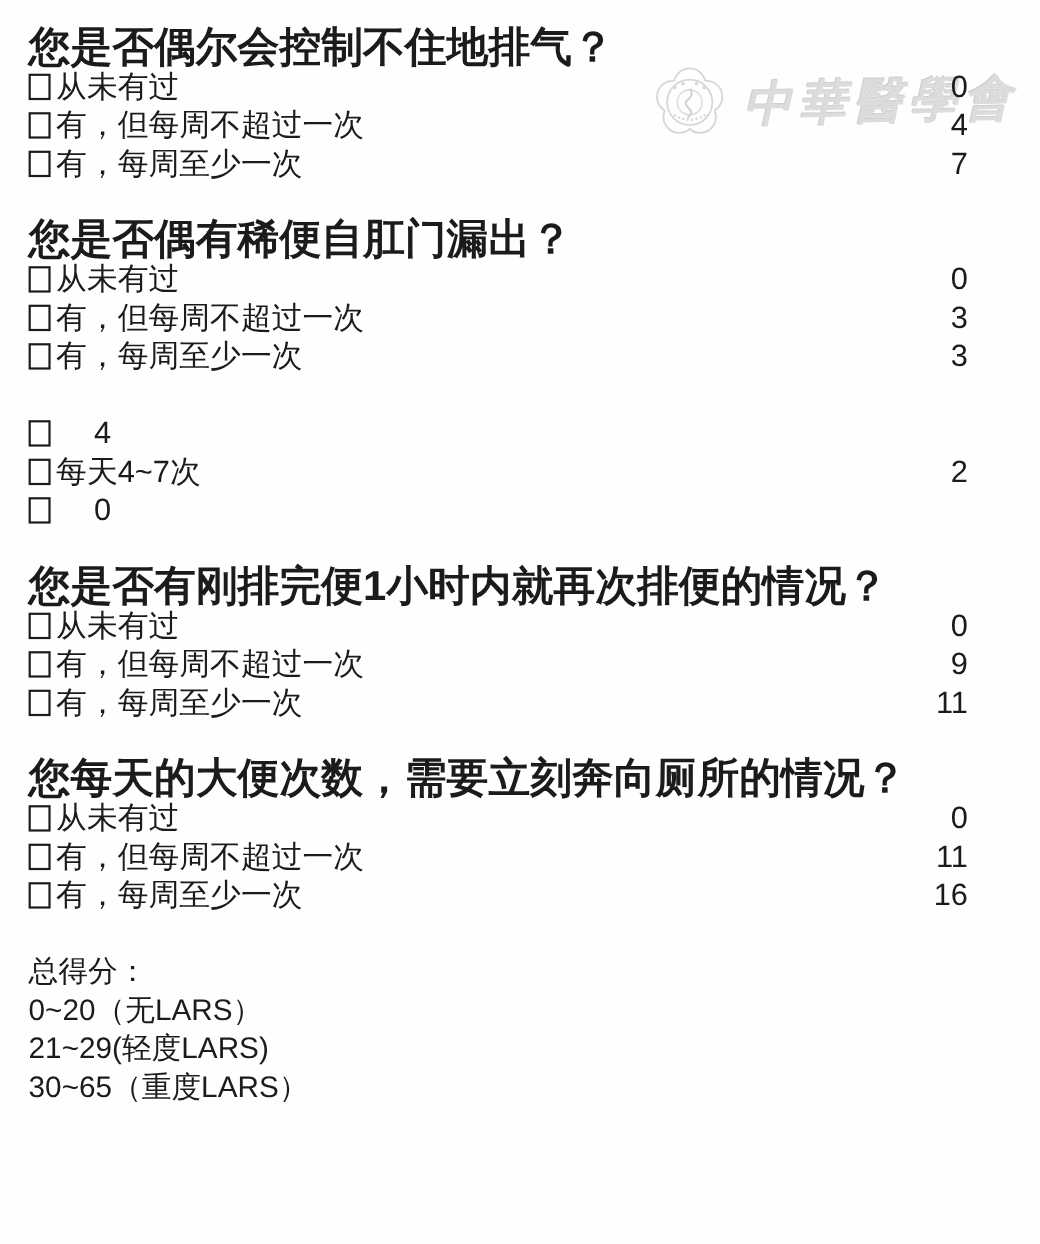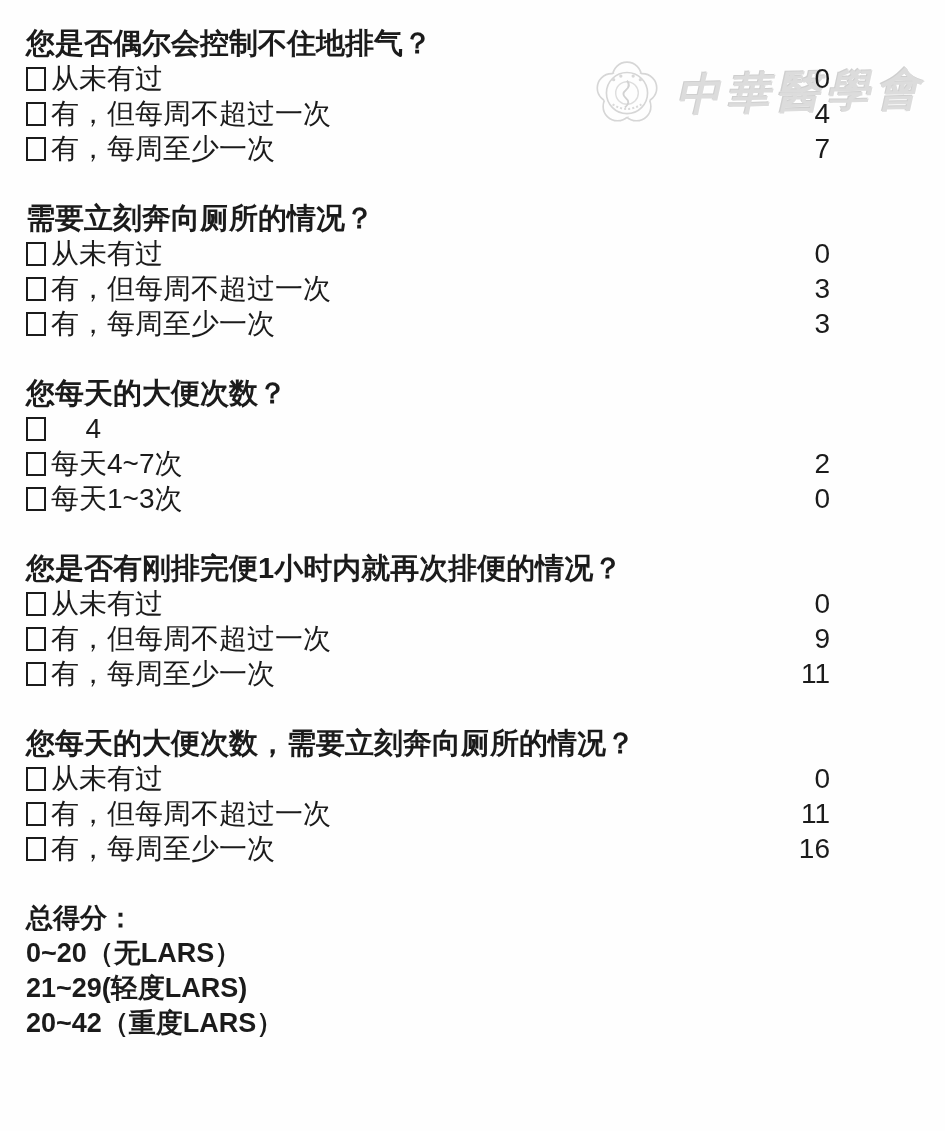--- a/index.html
+++ b/index.html
@@ -32,45 +32,45 @@
     letter-spacing: 6px;
     color: #dcdcdc;
     text-shadow: -1px -1px 0 #cfcfcf, 1px 1px 0 #ffffff;
     transform: rotate(-1.5deg);
     white-space: nowrap;
   }
   
   .content { position: relative; z-index: 1; }
   .question { margin-bottom: 35px; }
   .q-title {
-    font-size: 29px;
+    font-size: 38px;
     font-weight: 700;
     line-height: 35px;
     height: 35px;
     white-space: nowrap;
   }
   .opt {
     display: flex;
     align-items: center;
     height: 35px;
-    padding-right: 115px;
+    padding-right: 65px;
     font-size: 28px;
   }
   .checkbox {
     flex: none;
     width: 20px;
     height: 24px;
     border: 2.5px solid #1b1b1b;
     background: #fefefe;
     margin-right: 5px;
   }
   .opt-label { flex: 1; white-space: nowrap; }
   .opt-score { flex: none; min-width: 50px; text-align: right; font-size: 28px; }
   .summary { margin-top: 35px; font-size: 27px; }
-  .summary .s-line { height: 35px; line-height: 35px; white-space: nowrap; font-weight: bold; }
+  .summary .s-line { height: 35px; line-height: 35px; white-space: nowrap; }
 </style>
 </head>
 <body>
 
 <div class="page">
 
   <div class="watermark">
     <svg class="wm-seal" width="62" height="72" viewBox="0 0 60 70" aria-hidden="true">
       <g fill="#fefefe" stroke="#d6d6d6" stroke-width="1.6">
         <circle cx="30" cy="20" r="14"></circle>
@@ -109,52 +109,50 @@
         <span class="opt-score">4</span>
       </div>
       <div class="opt">
         <span class="checkbox"></span>
         <span class="opt-label">有，每周至少一次</span>
         <span class="opt-score">7</span>
       </div>
     </div>
 
     <div class="question">
-      <div class="q-title">需要立刻奔向厕所的情况？</div>
+      <div class="q-title">您是否偶有稀便自肛门漏出？</div>
       <div class="opt">
         <span class="checkbox"></span>
         <span class="opt-label">从未有过</span>
         <span class="opt-score">0</span>
       </div>
       <div class="opt">
         <span class="checkbox"></span>
         <span class="opt-label">有，但每周不超过一次</span>
         <span class="opt-score">3</span>
       </div>
       <div class="opt">
         <span class="checkbox"></span>
         <span class="opt-label">有，每周至少一次</span>
         <span class="opt-score">3</span>
       </div>
     </div>
 
     <div class="question">
-      <div class="q-title">您每天的大便次数？</div>
       <div class="opt">
         <span class="checkbox"></span>
         <span class="opt-score">4</span>
       </div>
       <div class="opt">
         <span class="checkbox"></span>
         <span class="opt-label">每天4~7次</span>
         <span class="opt-score">2</span>
       </div>
       <div class="opt">
         <span class="checkbox"></span>
-        <span class="opt-label">每天1~3次</span>
         <span class="opt-score">0</span>
       </div>
     </div>
 
     <div class="question">
       <div class="q-title">您是否有刚排完便1小时内就再次排便的情况？</div>
       <div class="opt">
         <span class="checkbox"></span>
         <span class="opt-label">从未有过</span>
         <span class="opt-score">0</span>
@@ -187,17 +185,17 @@
         <span class="checkbox"></span>
         <span class="opt-label">有，每周至少一次</span>
         <span class="opt-score">16</span>
       </div>
     </div>
 
     <div class="summary">
       <div class="s-line">总得分：</div>
       <div class="s-line">0~20（无LARS）</div>
       <div class="s-line">21~29(轻度LARS)</div>
-      <div class="s-line">20~42（重度LARS）</div>
+      <div class="s-line">30~65（重度LARS）</div>
     </div>
 
   </div>
 </div>
 
 </body></html>

